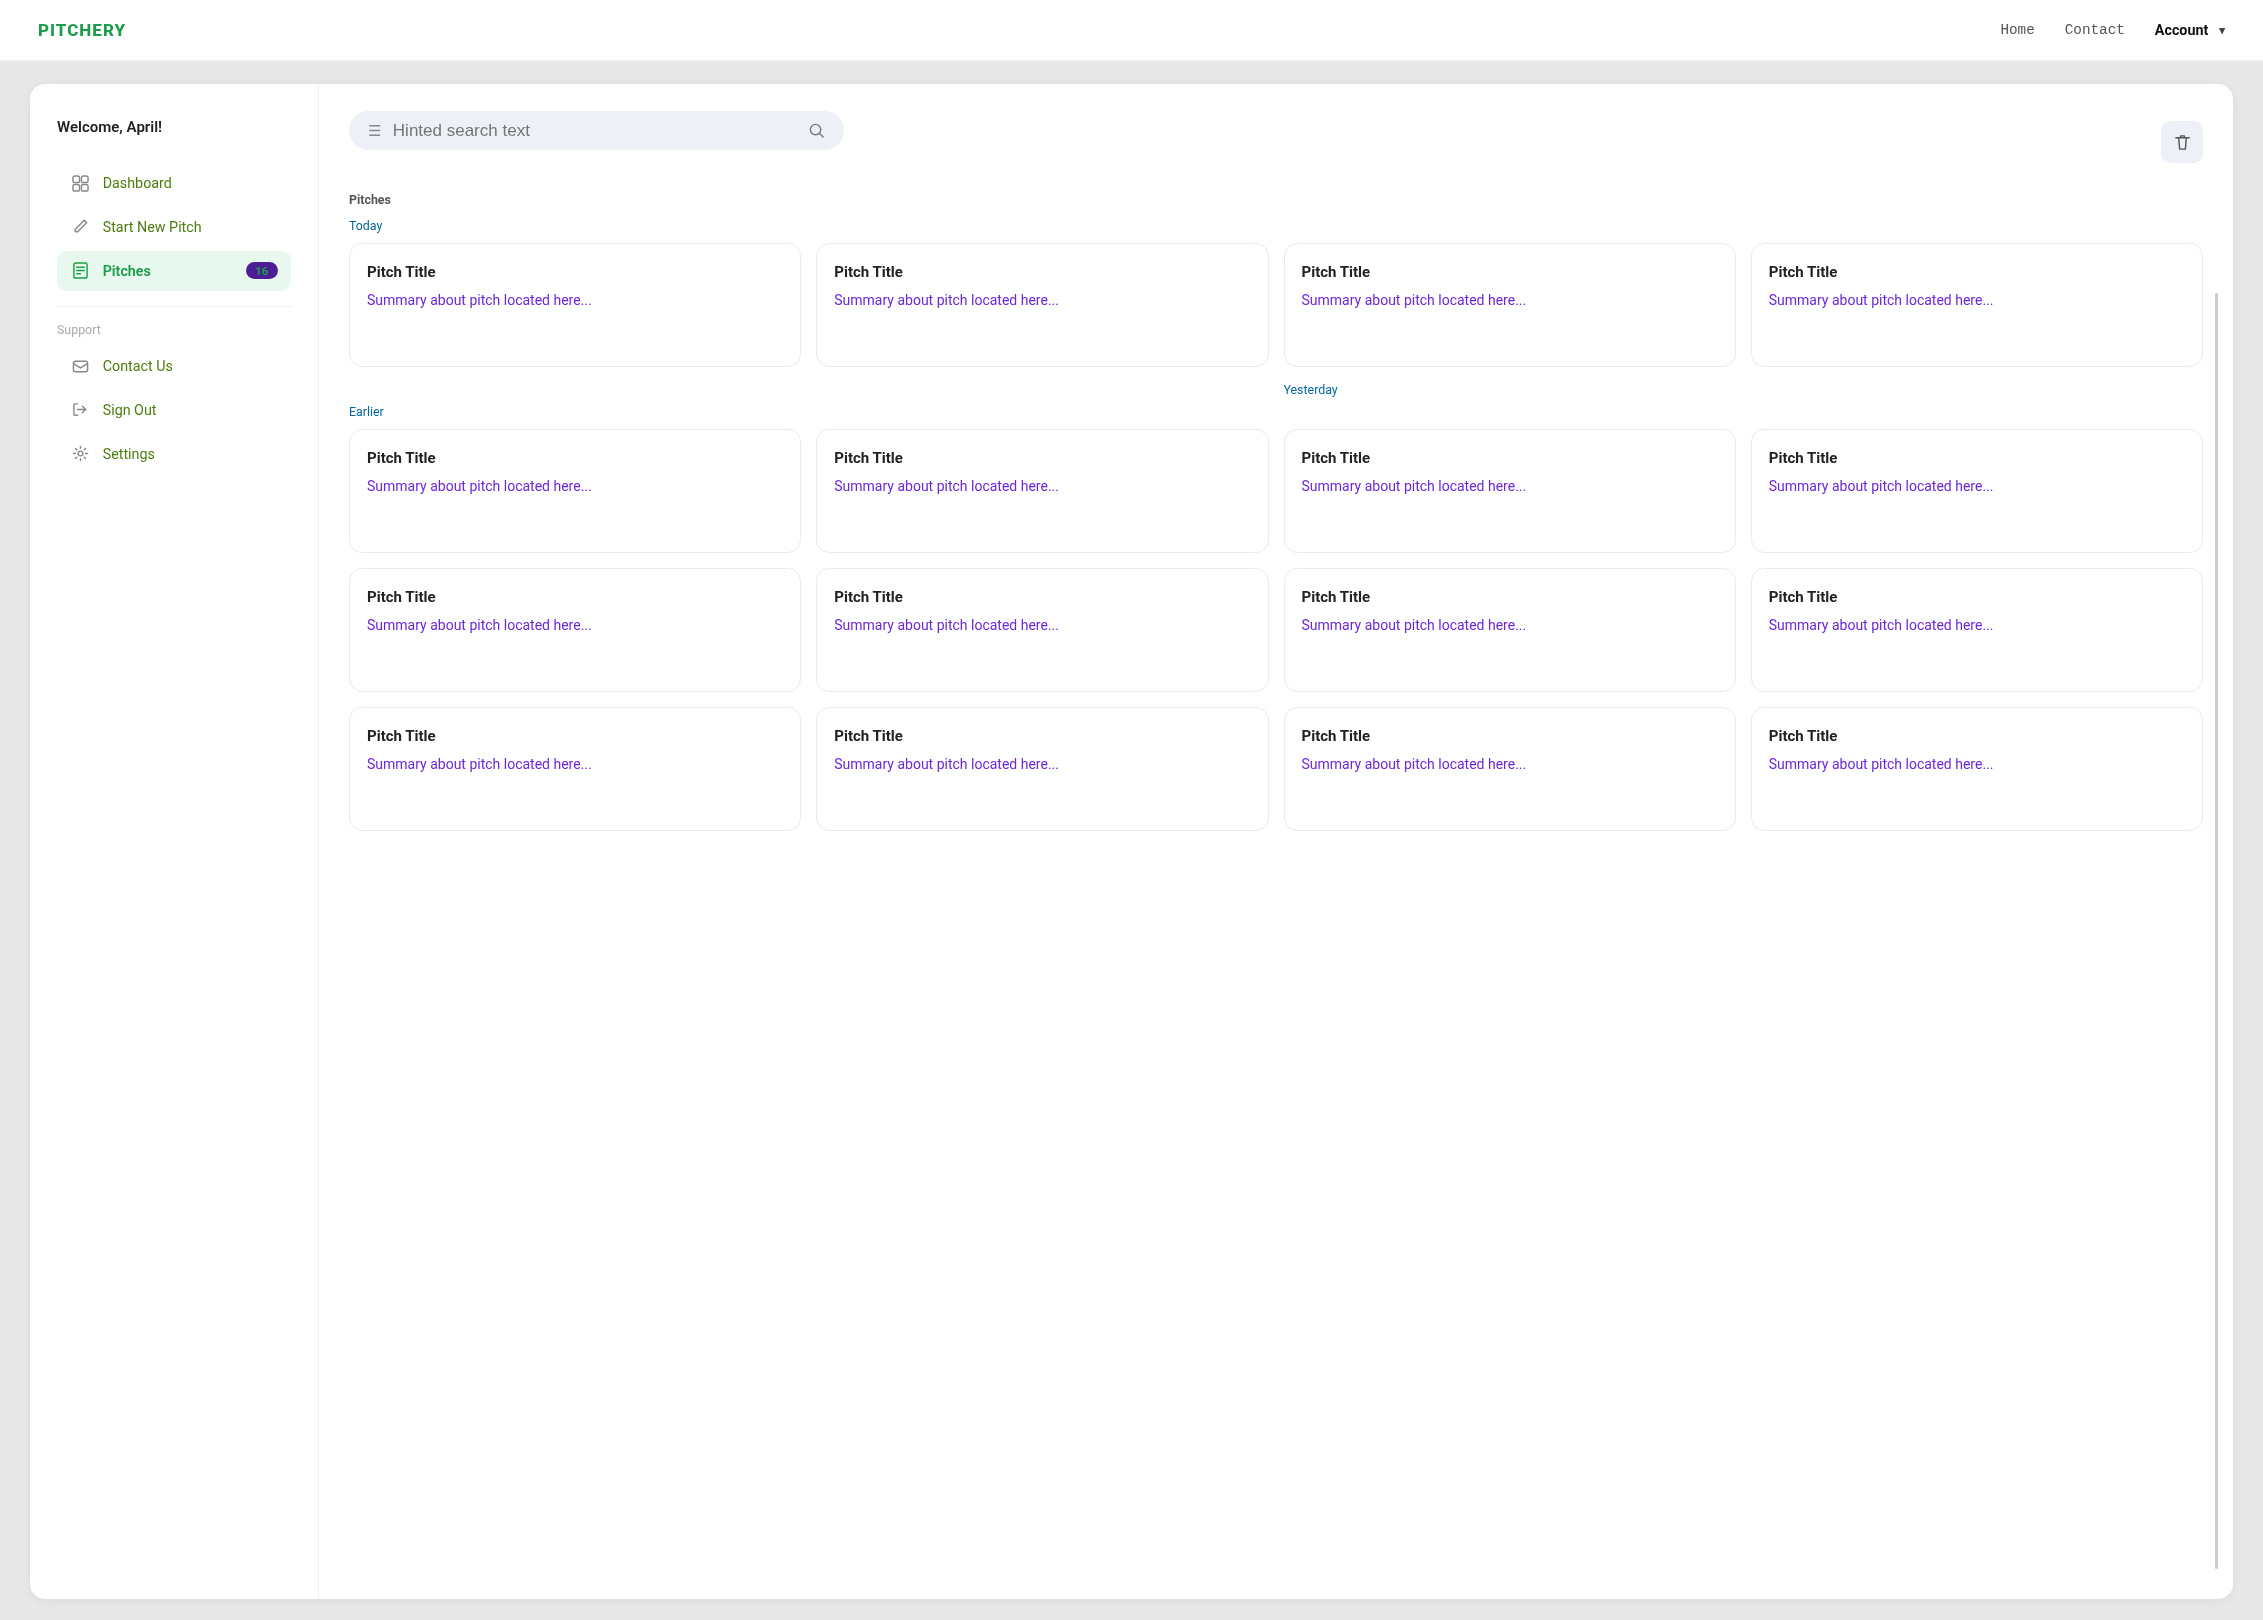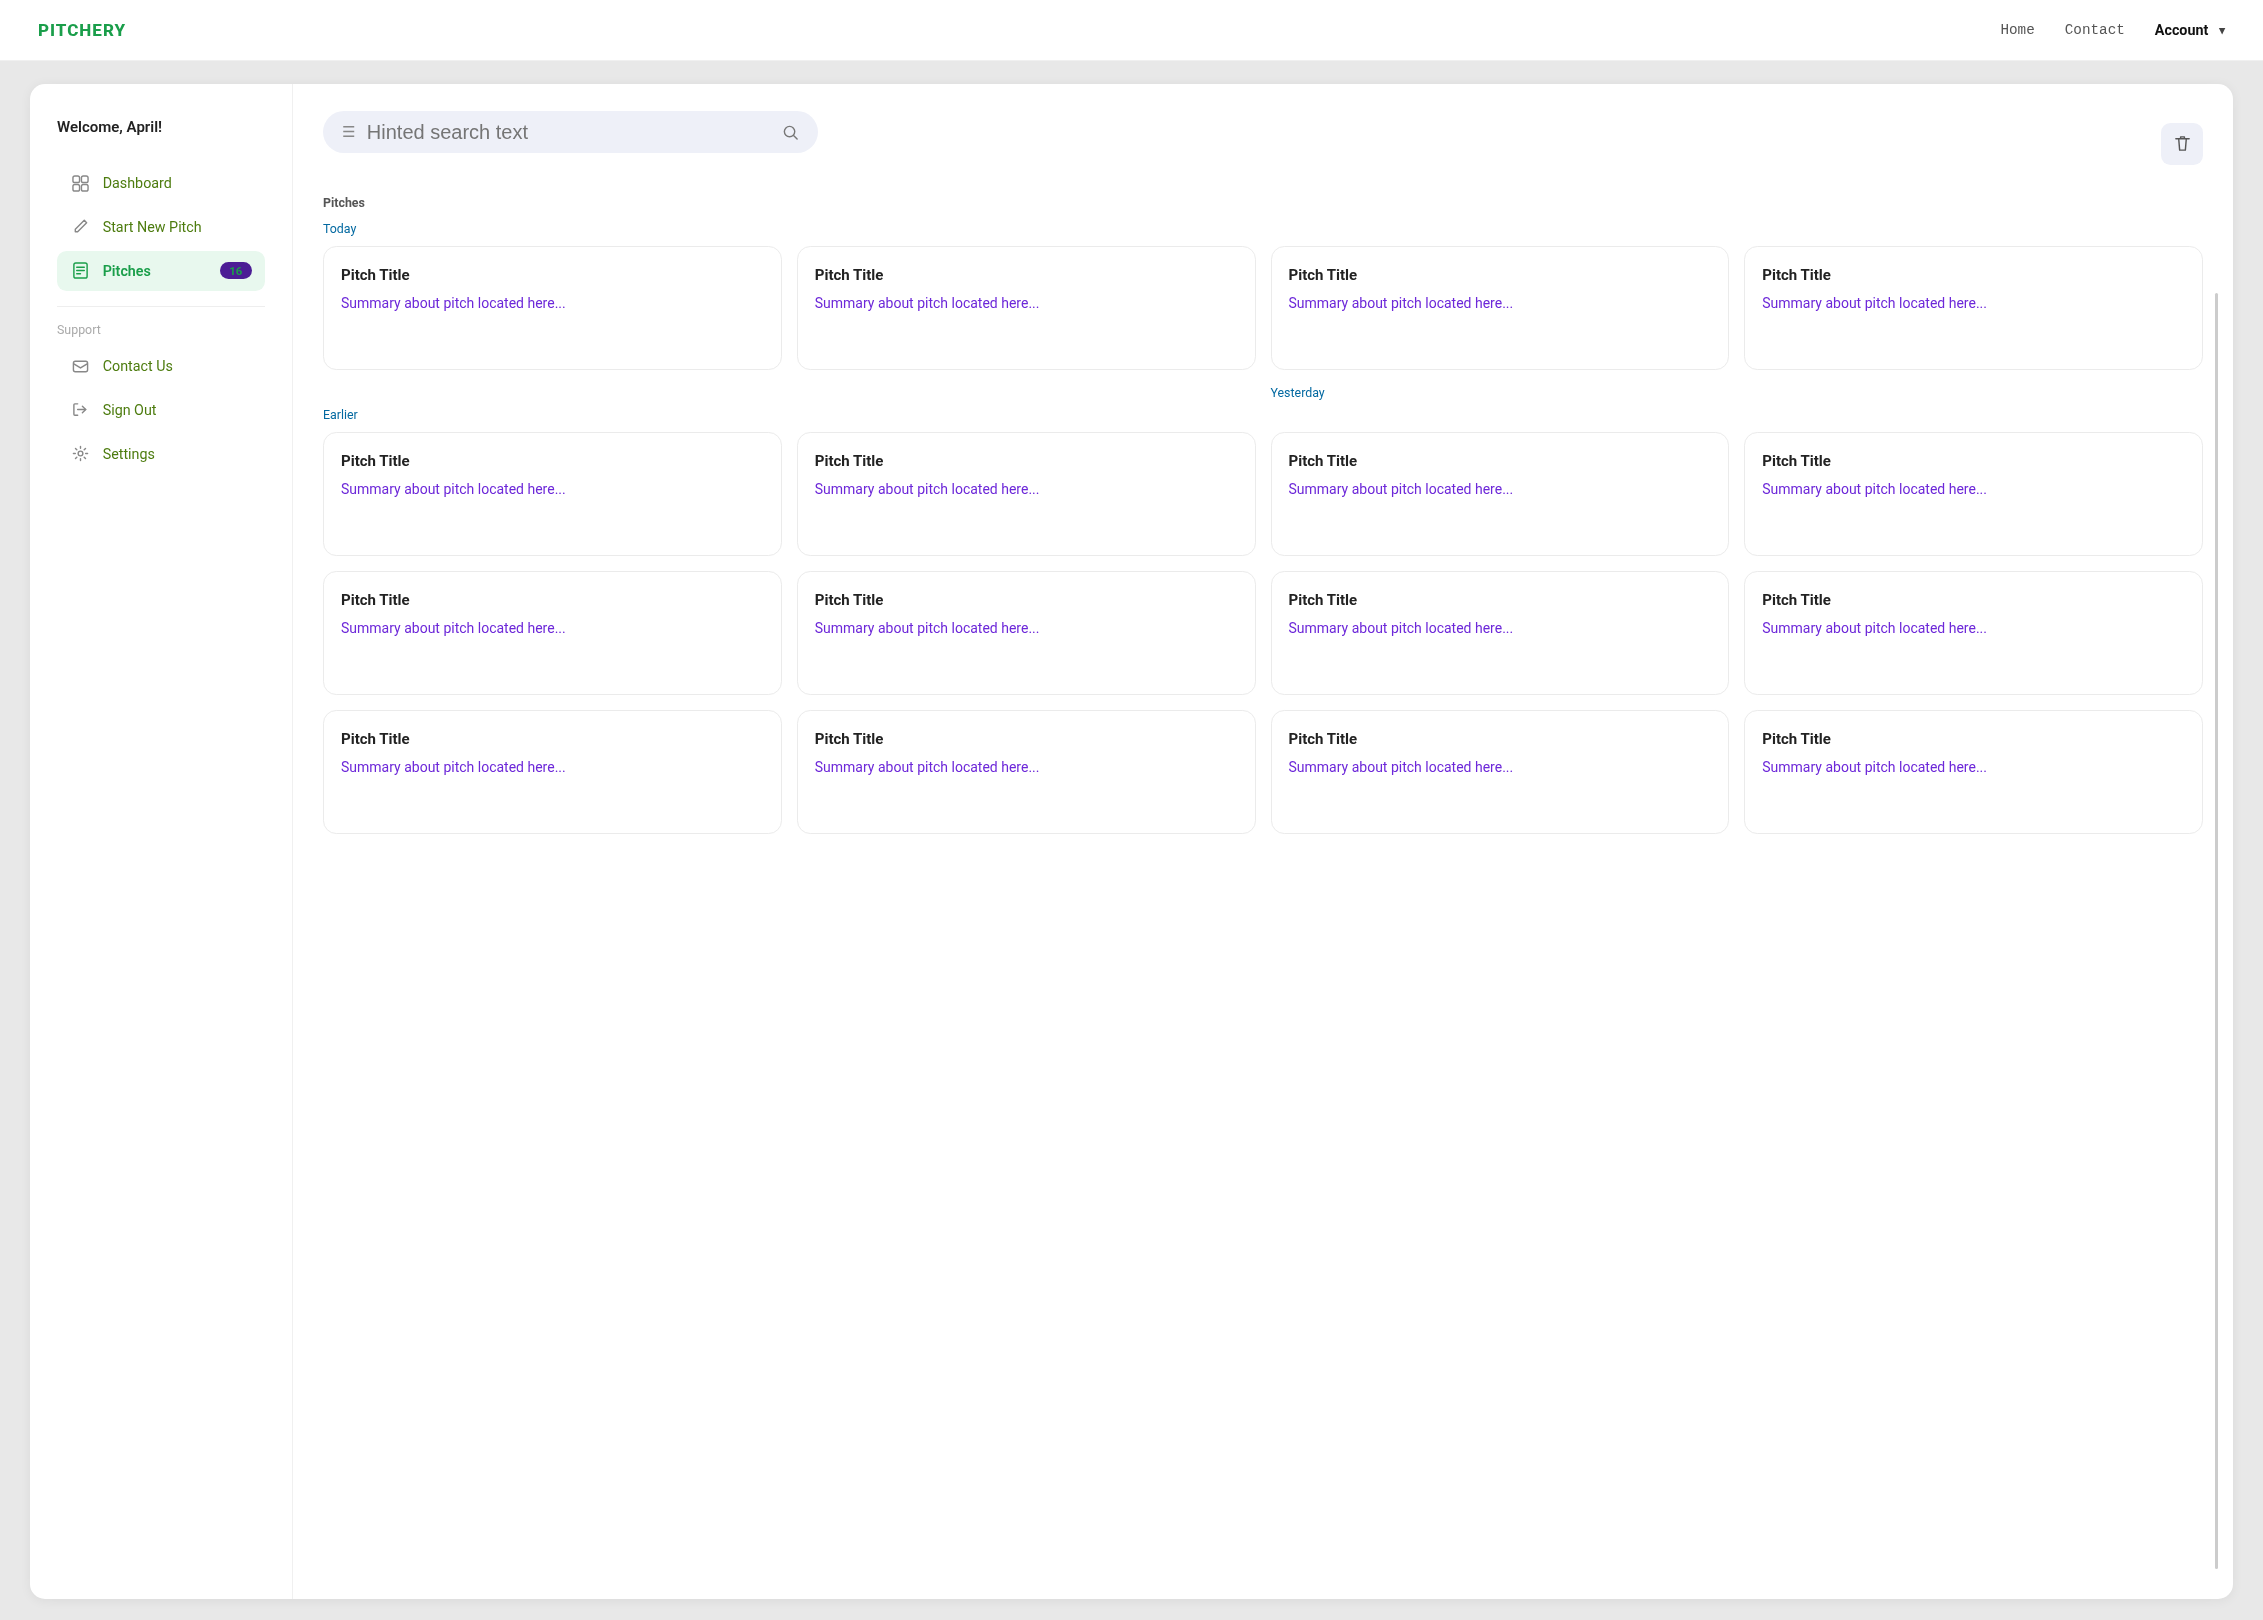--- a/index.html
+++ b/index.html
@@ -61,21 +61,21 @@
       background: #fff;
       border-radius: 15px;
       display: flex;
       min-height: calc(100vh - 105px);
       overflow: hidden;
       box-shadow: 0 1.9px 11.4px rgba(0,0,0,0.06);
     }
 
     
     .sidebar {
-      width: 263px;
+      width: 289px;
       flex-shrink: 0;
       padding: 34px 27px;
       border-right: 1px solid #f0f0f0;
     }
     .sidebar-welcome {
       font-size: 15px;
       font-weight: 600;
       color: #222;
       margin-bottom: 27px;
     }
@@ -150,21 +150,21 @@
     .search-bar .menu-icon {
       color: #888;
       font-size: 15px;
       cursor: pointer;
     }
     .search-bar input {
       flex: 1;
       border: none;
       background: transparent;
       outline: none;
-      font-size: 20px;
+      font-size: 17px;
       color: #be185d;
     }
     .search-bar .search-icon {
       color: #777;
       font-size: 15px;
     }
 
     
     .delete-btn {
       position: absolute;

